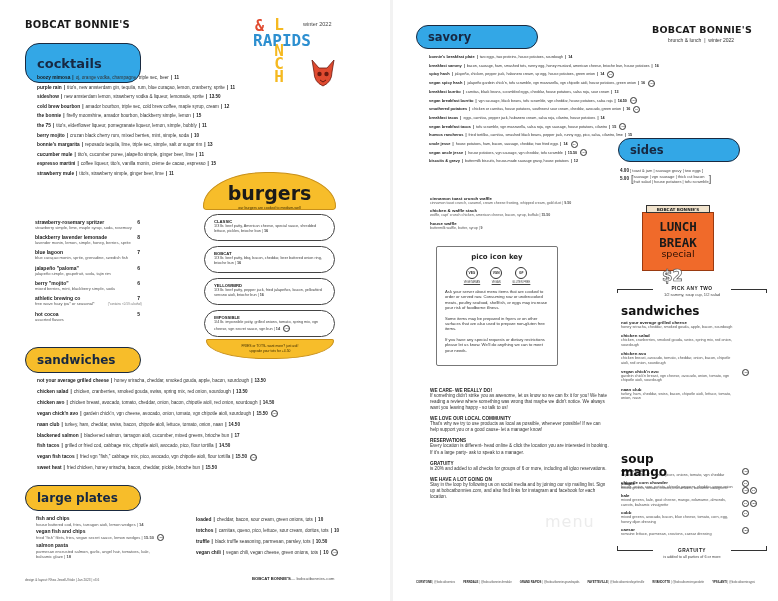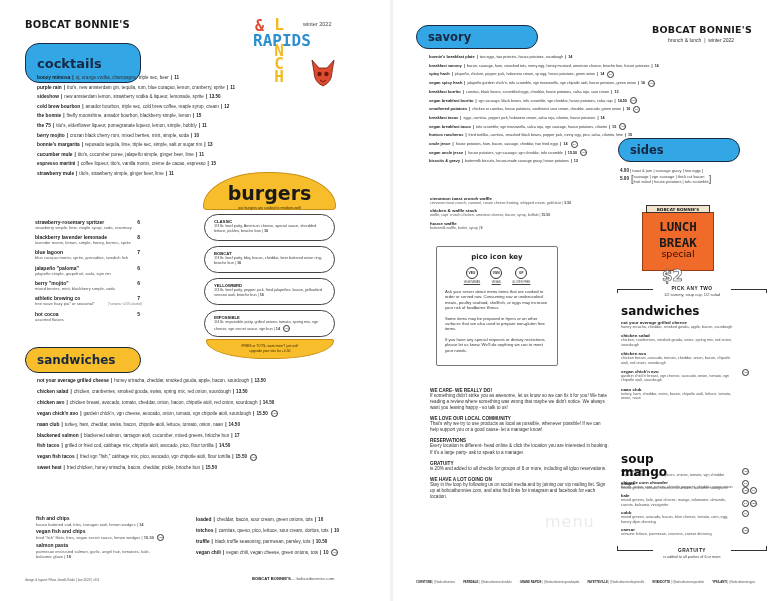--- a/index.html
+++ b/index.html
@@ -218,20 +218,21 @@
     <div><b>chicken salad</b><span class="sep">|</span><span>chicken, cranberries, smoked gouda, swiss, spring mix, red onion, sourdough</span><span class="sep">|</span><span class="price">13.50</span></div>
     <div><b>chicken avo</b><span class="sep">|</span><span>chicken breast, avocado, tomato, cheddar, onion, bacon, chipotle aioli, red onion, sourdough</span><span class="sep">|</span><span class="price">14.50</span></div>
     <div><b>vegan chick'n avo</b><span class="sep">|</span><span>gardein chick'n, vgn cheese, avocado, onion, tomato, vgn chipotle aioli, sourdough</span><span class="sep">|</span><span class="price">15.50</span><span class="icon-badge">VGN</span></div>
     <div><b>naan club</b><span class="sep">|</span><span>turkey, ham, cheddar, swiss, bacon, chipotle aioli, lettuce, tomato, onion, naan</span><span class="sep">|</span><span class="price">14.50</span></div>
     <div><b>blackened salmon</b><span class="sep">|</span><span>blackened salmon, tarragon aioli, cucumber, mixed greens, brioche bun</span><span class="sep">|</span><span class="price">17</span></div>
     <div><b>fish tacos</b><span class="sep">|</span><span>grilled or fried cod, cabbage mix, chipotle aioli, avocado, pico, flour tortilla</span><span class="sep">|</span><span class="price">14.50</span></div>
     <div><b>vegan fish tacos</b><span class="sep">|</span><span>fried vgn "fish," cabbage mix, pico, avocado, vgn chipotle aioli, flour tortilla</span><span class="sep">|</span><span class="price">15.50</span><span class="icon-badge">VGN</span></div>
     <div><b>sweet heat</b><span class="sep">|</span><span>fried chicken, honey sriracha, bacon, cheddar, pickle, brioche bun</span><span class="sep">|</span><span class="price">15.50</span></div>
   </div>
 
+  <div class="pill gold" style="left:25px;top:485px;width:116px;height:26px;font-size:12px;">large plates</div>
   <div style="position:absolute;left:36px;top:516px;width:150px;">
     <div style="margin-bottom:2px;">
         <div class="nm" style="font-size:5px;font-weight:bold;line-height:5.5px;">fish and chips</div>
         <div style="font-size:4.1px;color:#555;line-height:5px;"><span>house battered cod, fries, tarragon aioli, lemon wedges</span> | <b>14</b></div>
       </div>
     <div style="margin-bottom:2px;">
         <div style="font-size:5px;font-weight:bold;line-height:5.5px;">vegan fish and chips</div>
         <div style="font-size:4.1px;color:#555;line-height:5px;"><span>fried "fish" filets, fries, vegan secret sauce, lemon wedges</span> | <b>15.50</b><span class="icon-badge">VGN</span></div>
       </div>
     <div>

